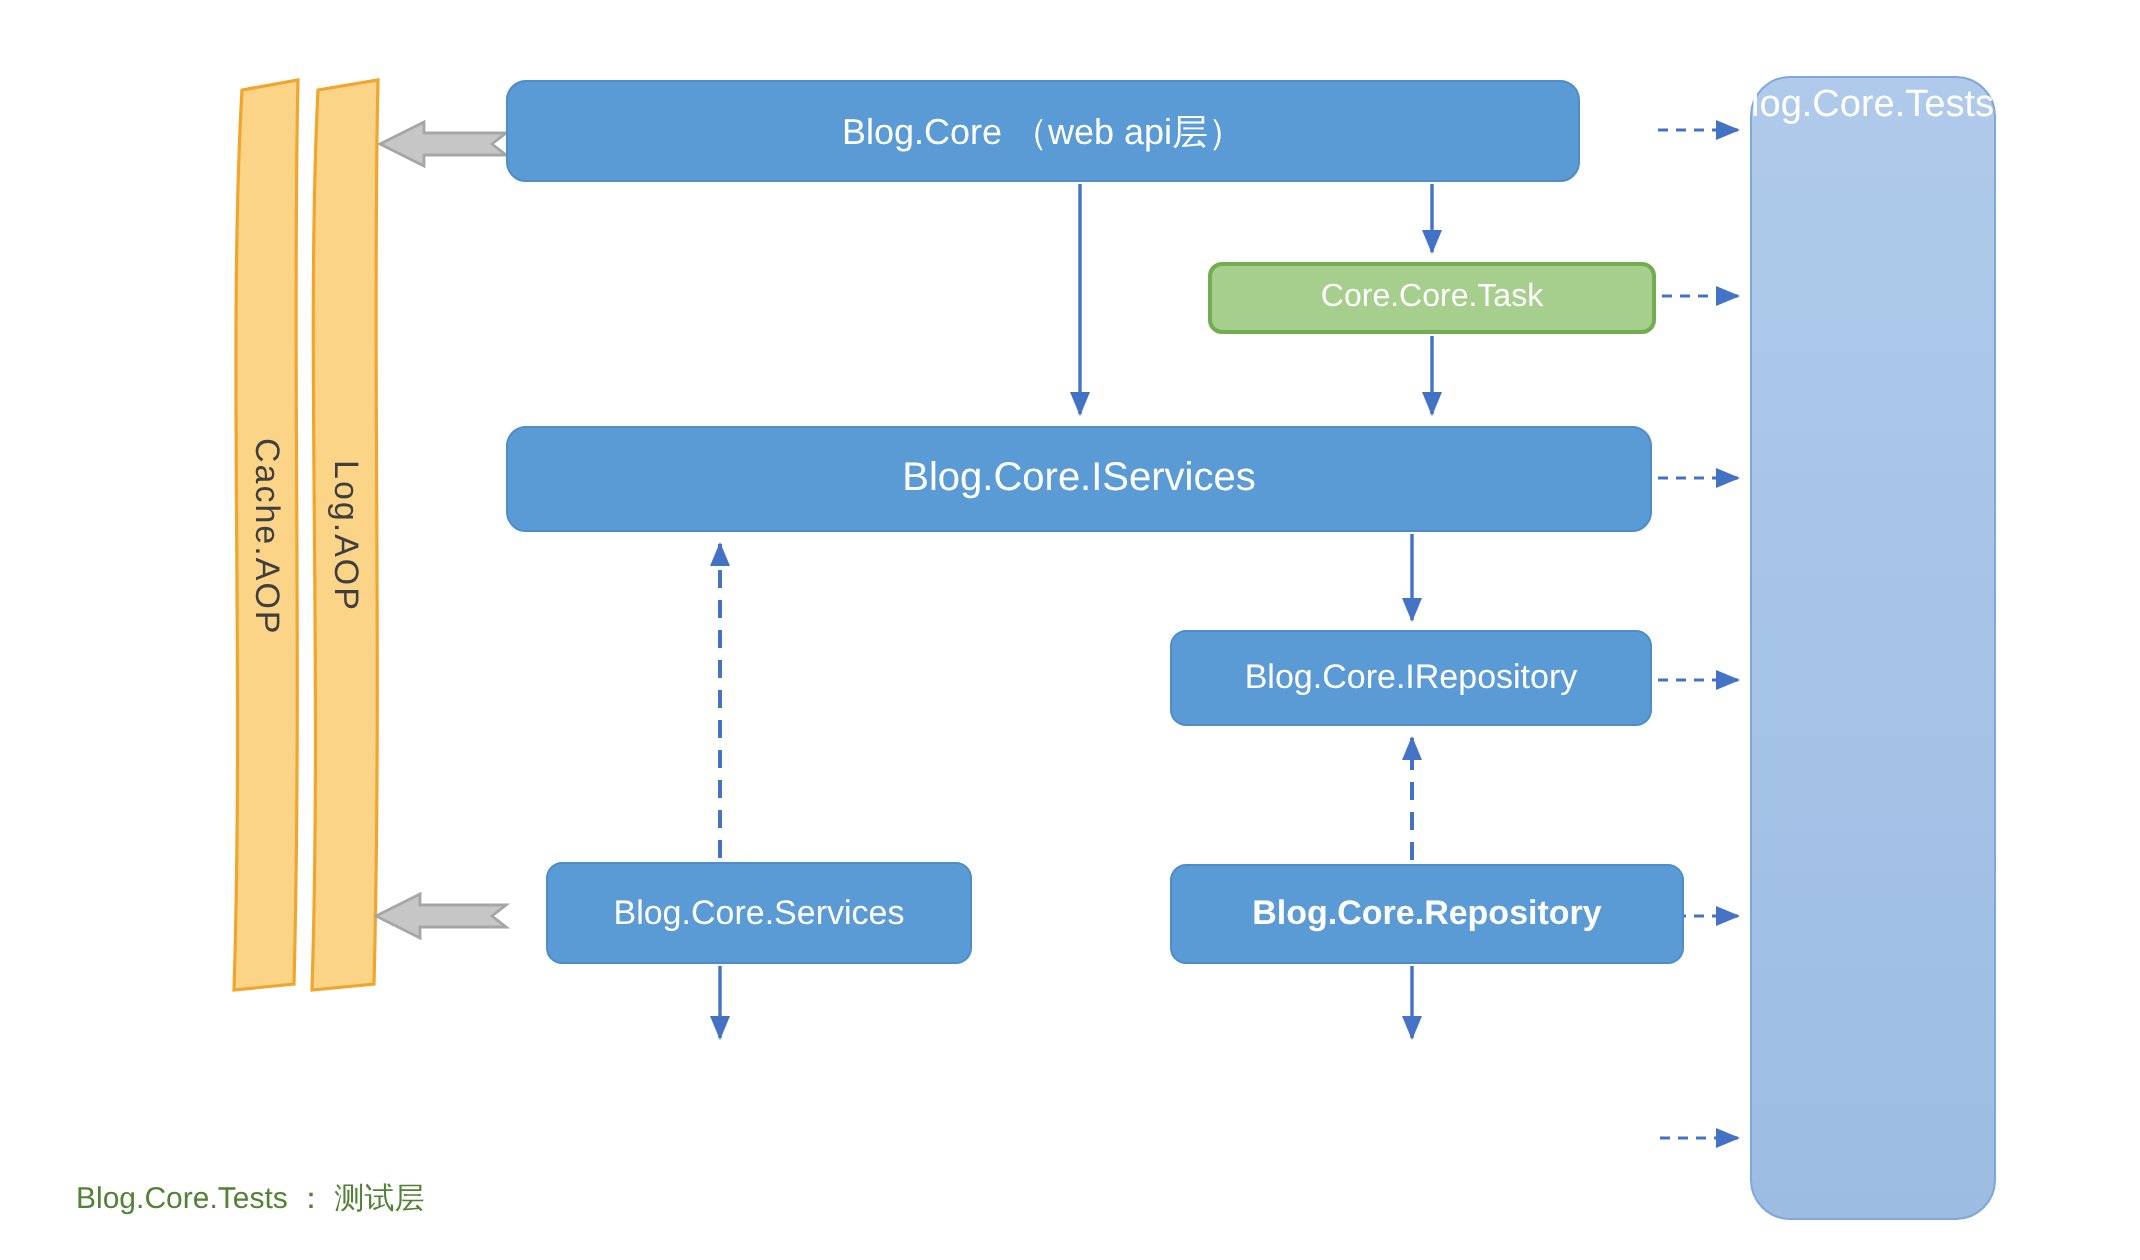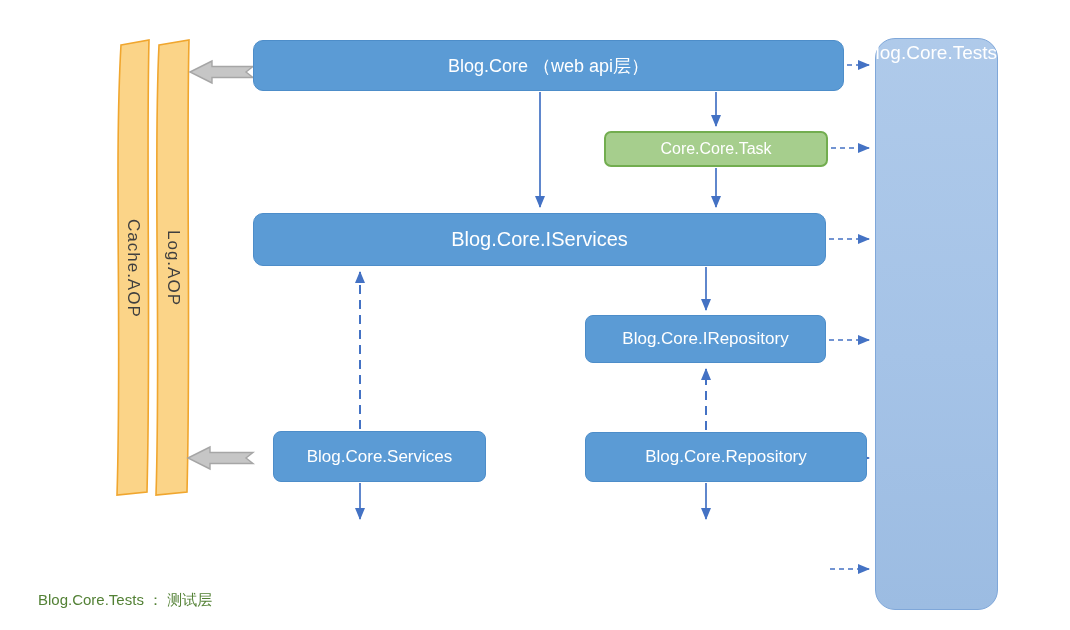--- a/index.html
+++ b/index.html
@@ -14,26 +14,26 @@
   }
   .box-blue{background:#5B9BD5;border:1px solid #4D8DC9;}
   .box-darkblue{background:#4472C4;border:1px solid #3C66B4;}
   .box-green{background:#A6CE8D;border:2px solid #72AD4F;}
   .box-common{
     background:linear-gradient(180deg,#AFCAEA 0%,#A5C3E7 55%,#9CBCE2 100%);
     border:1.5px solid #7FA7D9;
     flex-direction:row;align-items:flex-start;justify-content:flex-end;
     padding-left:15px;line-height:28px;font-size:19px;
   }
-  #b-blogcore{left:253px;top:40px;width:591px;height:51px;border-radius:10px;font-size:18px;}
+  #b-blogcore{left:253px;top:40px;width:537px;height:51px;border-radius:10px;font-size:18px;}
   #b-task{left:604px;top:131px;width:224px;height:36px;border-radius:7px;font-size:16px;}
   #b-iservices{left:253px;top:213px;width:573px;height:53px;border-radius:10px;font-size:20px;}
   #b-irepository{left:585px;top:315px;width:241px;height:48px;border-radius:8px;font-size:17px;}
   #b-services{left:253px;top:431px;width:213px;height:51px;border-radius:8px;font-size:17px;margin-left:20px;}
-  #b-repository{left:585px;top:432px;width:282px;height:50px;border-radius:8px;font-size:17px;}
+  #b-repository{left:585px;top:432px;width:257px;height:50px;border-radius:8px;font-size:17px;font-weight:bold;}
   #b-model{left:256px;top:525px;width:571px;height:90px;border-radius:13px;font-size:18px;}
   #b-common{left:875px;top:38px;width:123px;height:572px;border-radius:20px;}
   .ribbon-label{
     position:absolute;z-index:3;display:flex;align-items:center;justify-content:center;
     writing-mode:vertical-rl;text-orientation:mixed;
     color:#3f3f3f;font-size:17px;letter-spacing:1px;
   }
   #rl-cache{left:117px;top:42px;width:32px;height:452px;}
   #rl-log{left:156px;top:42px;width:33px;height:452px;}
   .notes{

